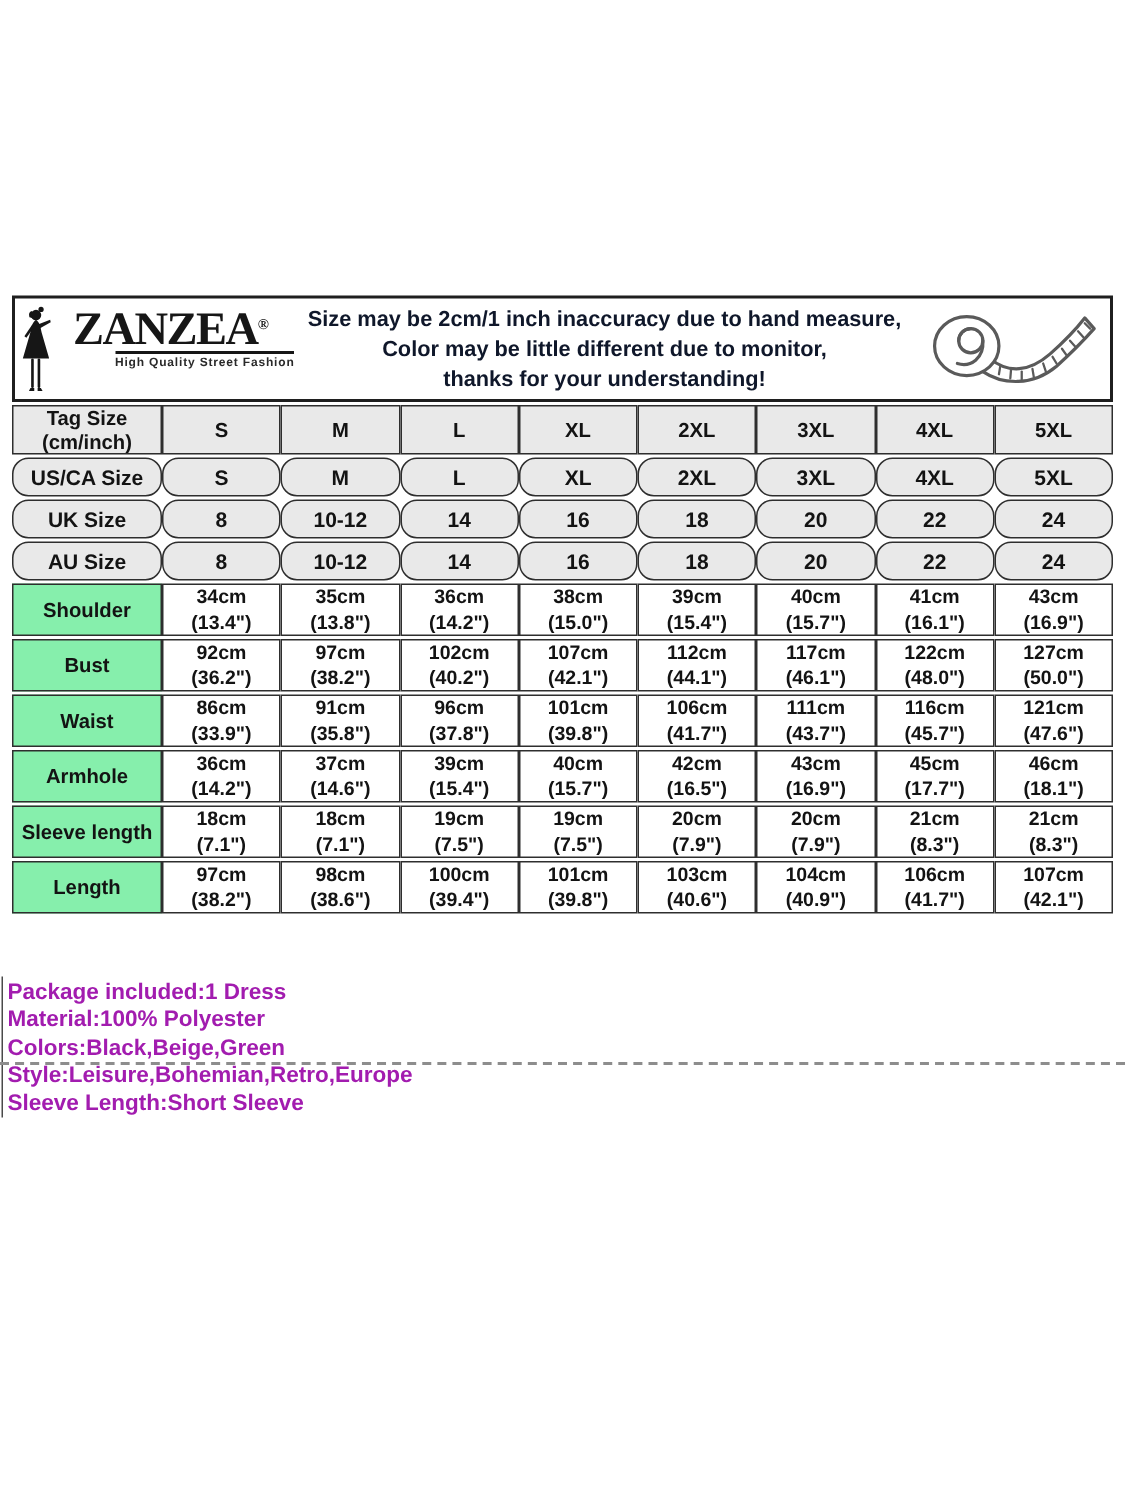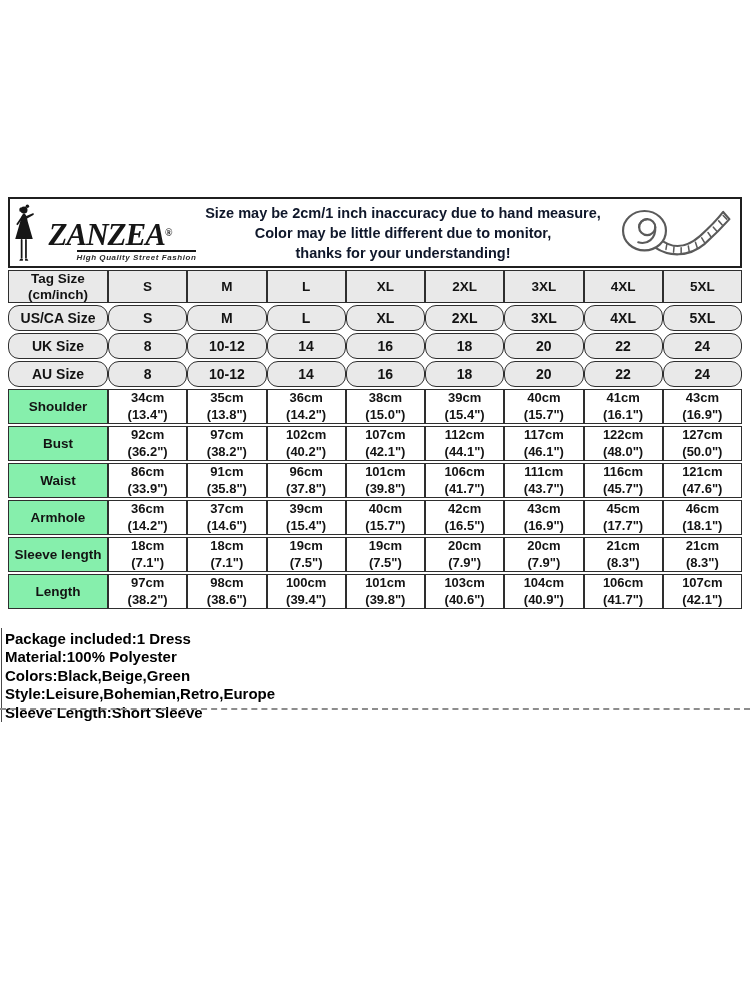--- a/index.html
+++ b/index.html
@@ -9,21 +9,21 @@
     font-family:"Liberation Sans","DejaVu Sans",sans-serif; color:#111;
     overflow:hidden;
   }
 
   
   .header-box {
     position:absolute; left:8px; top:197px; width:734px; height:71px;
     border:2px solid #1f1f1f; box-sizing:border-box;
     display:flex; align-items:center;
   }
-  .logo-zone { width:188px; display:flex; align-items:flex-end; justify-content:center; gap:13px;font-style:italic; }
+  .logo-zone { width:188px; display:flex; align-items:flex-start; justify-content:center; gap:13px; }
   .logo-figure svg { height:58px; display:block; }
   .logo-textblock { display:flex; flex-direction:column; }
   .logo-name {
     font-family:"Liberation Serif","DejaVu Serif",serif;
     font-weight:700; font-size:31px; line-height:29px; letter-spacing:-1px; color:#161616;
     white-space:nowrap;
   }
   .logo-name .reg { font-size:10px; vertical-align:top; position:relative; top:-2px; letter-spacing:0; }
   .logo-tagline {
     font-size:8px; font-weight:700; letter-spacing:0.55px; color:#2a2a2a;
@@ -48,24 +48,24 @@
   .size-table col.label-col { width:100px; }
   tr.row-tag th, tr.row-tag td,
   tr.row-size th, tr.row-size td { background:#e9e9e9; }
   tr.row-tag th, tr.row-tag td { height:31px; font-size:13.5px; line-height:15.5px; }
   tr.row-size th, tr.row-size td { height:24px; font-size:14px;border-radius:11px; }
   tr.row-measure th { background:#86efac; font-size:13.5px; height:33px; }
   tr.row-measure td { background:#ffffff; font-size:13px; line-height:16.5px; height:33px;margin-left:44px; }
 
   
   .details-block {
-    position:absolute; left:1px; top:628px; width:720px; box-sizing:border-box;
+    position:absolute; left:1px; top:651px; width:720px; box-sizing:border-box;
     border-left:1px solid #4a4a4a;
     padding:2px 0 0 3px;
-    font-size:15px; font-weight:700; line-height:18.4px; color:#000000;
+    font-size:15px; font-weight:700; line-height:18.4px; color:#a21caf;
   }
   .perforation-line {
     position:absolute; left:0; top:708px; width:750px; height:0;
     border-top:2px dashed #8d8d8d;
   }
 </style>
 </head>
 <body>
 
 <div class="page">

